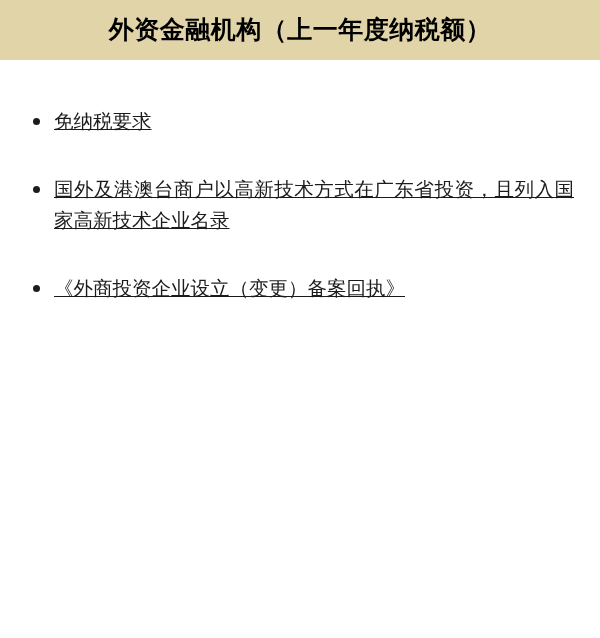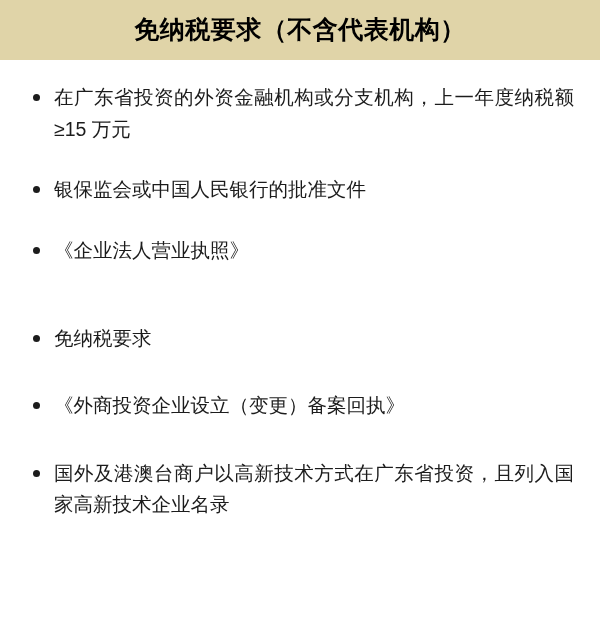--- a/index.html
+++ b/index.html
@@ -34,20 +34,21 @@
   .section-header.first {
     padding-top: 14px;
     padding-bottom: 15px;
   }
   .section-body {
     padding: 22px 26px 10px 26px;
     box-sizing: border-box;
   }
   .section-body.second {
     padding-top: 28px;
+    text-decoration: underline;
   }
   ul.bullet-list {
     list-style: none;
     margin: 0;
     padding: 0;
   }
   ul.bullet-list li {
     position: relative;
     padding-left: 28px;
     margin-bottom: 29px;
@@ -74,34 +75,27 @@
   }
   .gap {
     height: 18px;
   }
 </style>
 </head>
 <body>
 
 <div class="page">
 
-  <div class="section-header first">免纳税要求（不含代表机构）</div>
+  <div class="section-header first">外资金融机构（上一年度纳税额）</div>
 
-  <div class="section-body">
-    <ul class="bullet-list">
-      <li> 在广东省投资的外资金融机构或分支机构，上一年度纳税额≥15 万元</li>
-      <li>银保监会或中国人民银行的批准文件</li>
-      <li>《企业法人营业执照》</li>
-    </ul>
-  </div>
 
   <div class="gap"></div>
 
 
   <div class="section-body second">
     <ul class="bullet-list second-list">
       <li>免纳税要求</li>
+      <li>国外及港澳台商户以高新技术方式在广东省投资，且列入国家高新技术企业名录</li>
       <li>《外商投资企业设立（变更）备案回执》</li>
-      <li>国外及港澳台商户以高新技术方式在广东省投资，且列入国家高新技术企业名录</li>
     </ul>
   </div>
 
 </div>
 
 </body></html>

